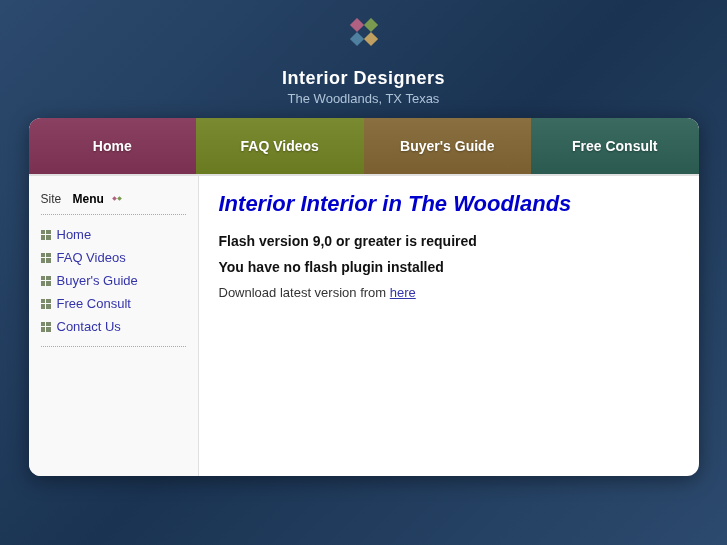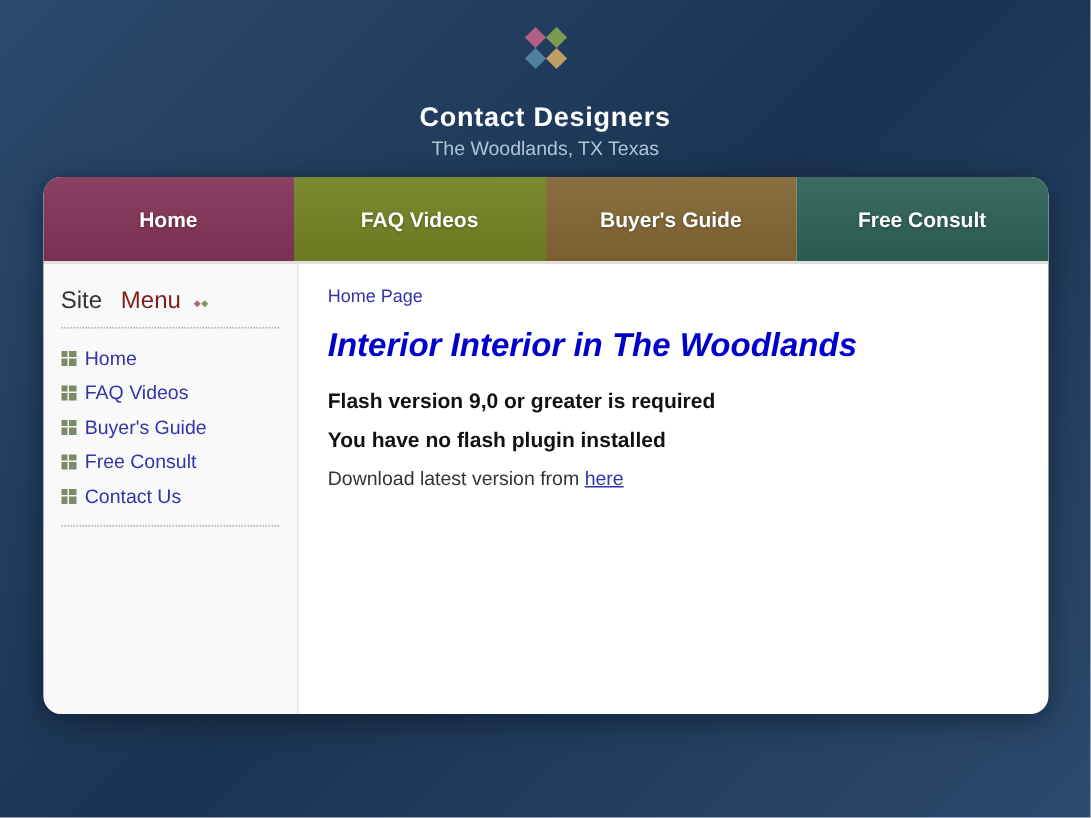--- a/index.html
+++ b/index.html
@@ -91,37 +91,37 @@
     
     .sidebar {
       width: 170px;
       min-height: 300px;
       padding: 16px 12px;
       border-right: 1px solid #e0e0e0;
       background: #f9f9f9;
     }
 
     .sidebar-title {
-      font-size: 16px;
+      font-size: 12px;
       font-weight: bold;
       color: #333;
       margin-bottom: 4px;
       display: flex;
       align-items: flex-end;
       gap: 4px;
     }
 
     .sidebar-title span.menu-word {
       color: #333;
       font-weight: normal;
     }
 
     .sidebar-title span.menu-bold {
-      color: #7f1d1d;
-      font-weight: normal;
+      color: #000000;
+      font-weight: bold;
     }
 
     .sidebar-diamond {
       width: 10px;
       height: 10px;
       display: inline-block;
       margin-left: 4px;
     }
 
     .sidebar-divider {
@@ -213,21 +213,21 @@
   <svg class="logo-diamond" viewBox="0 0 44 44" xmlns="http://www.w3.org/2000/svg">
 
     <rect x="11" y="2" width="10" height="10" transform="rotate(45 16 7)" fill="#b06080"></rect>
 
     <rect x="25" y="2" width="10" height="10" transform="rotate(45 30 7)" fill="#7a9a50"></rect>
 
     <rect x="11" y="16" width="10" height="10" transform="rotate(45 16 21)" fill="#5080a0"></rect>
 
     <rect x="25" y="16" width="10" height="10" transform="rotate(45 30 21)" fill="#c0a060"></rect>
   </svg>
-  <div class="site-title">Contact Designers</div>
+  <div class="site-title">Interior Designers</div>
   <div class="site-subtitle">The Woodlands, TX Texas</div>
 </div>
 
 <div class="main-container">
 
   <div class="nav-bar">
     <div class="nav-item nav-home">Home</div>
     <div class="nav-item nav-faq">FAQ Videos</div>
     <div class="nav-item nav-buyers">Buyer's Guide</div>
     <div class="nav-item nav-consult">Free Consult</div>
@@ -288,21 +288,20 @@
               <span></span>
               <span></span>
           </span>
           <span>Contact Us</span>
         </li>
       </ul>
       <hr class="sidebar-divider">
     </div>
 
     <div class="main-content">
-      <div class="breadcrumb">Home Page</div>
       <div class="page-heading">Interior Interior in The Woodlands</div>
       <div class="flash-required">Flash version 9,0 or greater is required</div>
       <div class="no-plugin">You have no flash plugin installed</div>
       <div class="download-text">
         <span>Download latest version from </span><a class="download-link">here</a>
       </div>
     </div>
 
   </div>
 </div>

